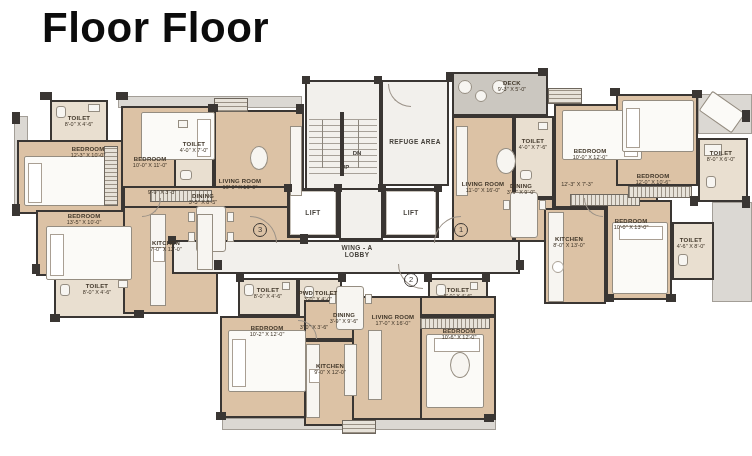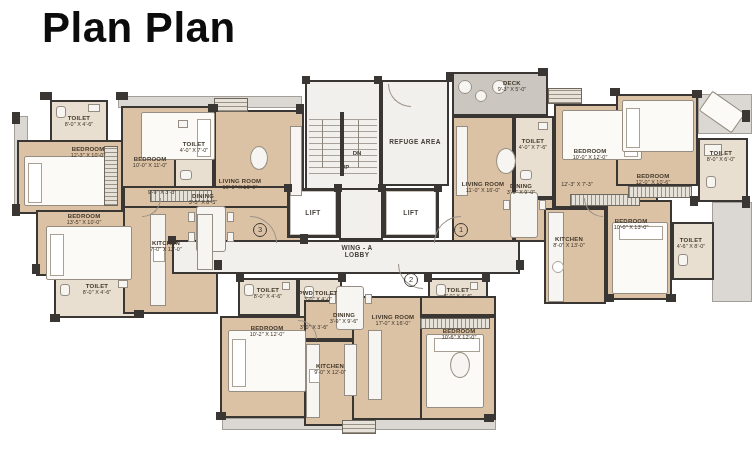--- a/index.html
+++ b/index.html
@@ -27,21 +27,21 @@
   .lbl .nm{display:block;font-size:6px;font-weight:700;letter-spacing:.2px}
   .lbl .dm{display:block;font-size:5.5px}
   .core-lbl{font-size:6.5px;font-weight:700;color:#45413b;letter-spacing:.4px}
   .small-lbl{font-size:6px;font-weight:700;color:#45413b}
   .mk{position:absolute;transform:translate(-50%,-50%);width:12px;height:12px;border:1px solid #3a3633;
       border-radius:50%;font-size:7.5px;line-height:12px;text-align:center;color:#3a3633;z-index:6}
 </style>
 </head>
 <body>
 
-<div class="title">Plan Plan</div>
+<div class="title">Floor Floor</div>
 
 <div class="abs ledge" style="left:118px;top:96px;width:184px;height:12px"></div>
 <div class="abs ledge" style="left:14px;top:116px;width:14px;height:96px"></div>
 <div class="abs ledge" style="left:698px;top:94px;width:54px;height:40px"></div>
 <div class="abs ledge" style="left:712px;top:202px;width:40px;height:100px"></div>
 <div class="abs ledge" style="left:222px;top:418px;width:274px;height:12px"></div>
 
 <div class="abs wet" style="left:50px;top:100px;width:58px;height:42px"></div>
 <div class="abs room" style="left:17px;top:140px;width:106px;height:74px"></div>
 <div class="abs room" style="left:36px;top:210px;width:104px;height:66px"></div>

